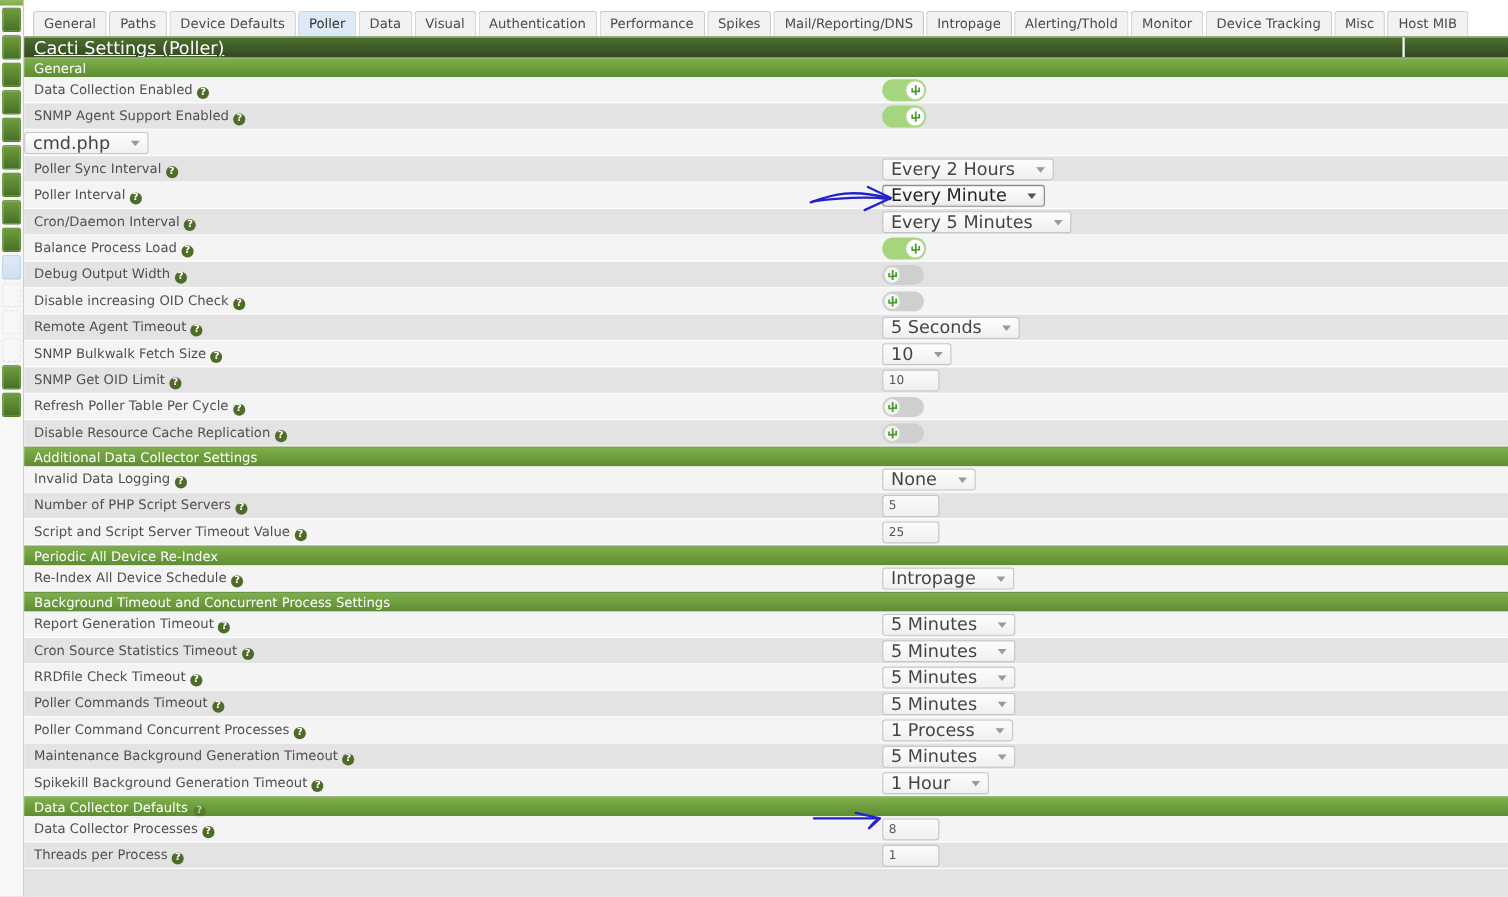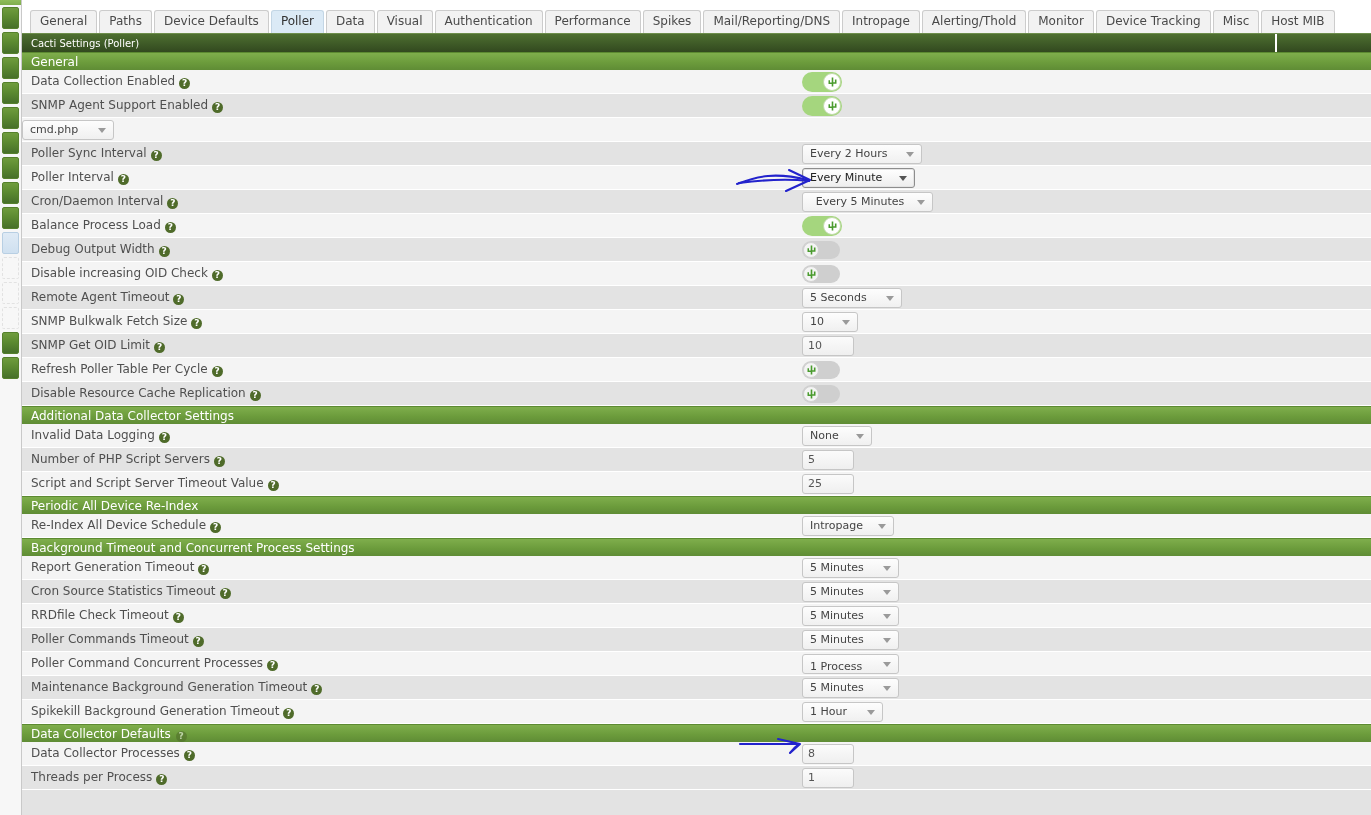--- a/index.html
+++ b/index.html
@@ -81,24 +81,25 @@
     border-color: #c3d6e5;
     color: #333;
   }
 
   
   #page-header {
     position: relative;
     height: 19px;
     background: linear-gradient(to bottom, #4e6f30 0%, #3e5a27 55%, #32491f 100%);
     color: #ffffff;
-    font-size: 10px;
+    font-size: 16px;
     line-height: 19px;
     padding-left: 9px;
     border-top: 1px solid #6d8e4c;
+    text-decoration: underline;
   }
   #page-header .divider {
     position: absolute;
     top: 0; left: 1253px;
     width: 2px; height: 19px;
     background: #ffffff;
   }
 
   
   #form {
@@ -186,23 +187,23 @@
 
   
   .sel {
     position: relative;
     height: 20px;
     display: inline-flex;
     align-items: center;
     background: linear-gradient(to bottom, #fdfdfd 0%, #f0f0f0 100%);
     border: 1px solid #c6c6c6;
     border-radius: 3px;
-    font-size: 11px;
+    font-size: 16px;
     color: #444;
-    padding: 0 22px 0 7px;
+    padding: 0 34px 0 7px;
     white-space: nowrap;
     cursor: pointer;
   }
   .sel.focused {
     border: 1px solid #8d8d8d;
     box-shadow: 0 0 0 1px #e3e3e3 inset;
     background: linear-gradient(to bottom, #ffffff 0%, #ededed 100%);
     color: #222;
   }
   .sel .caret {

